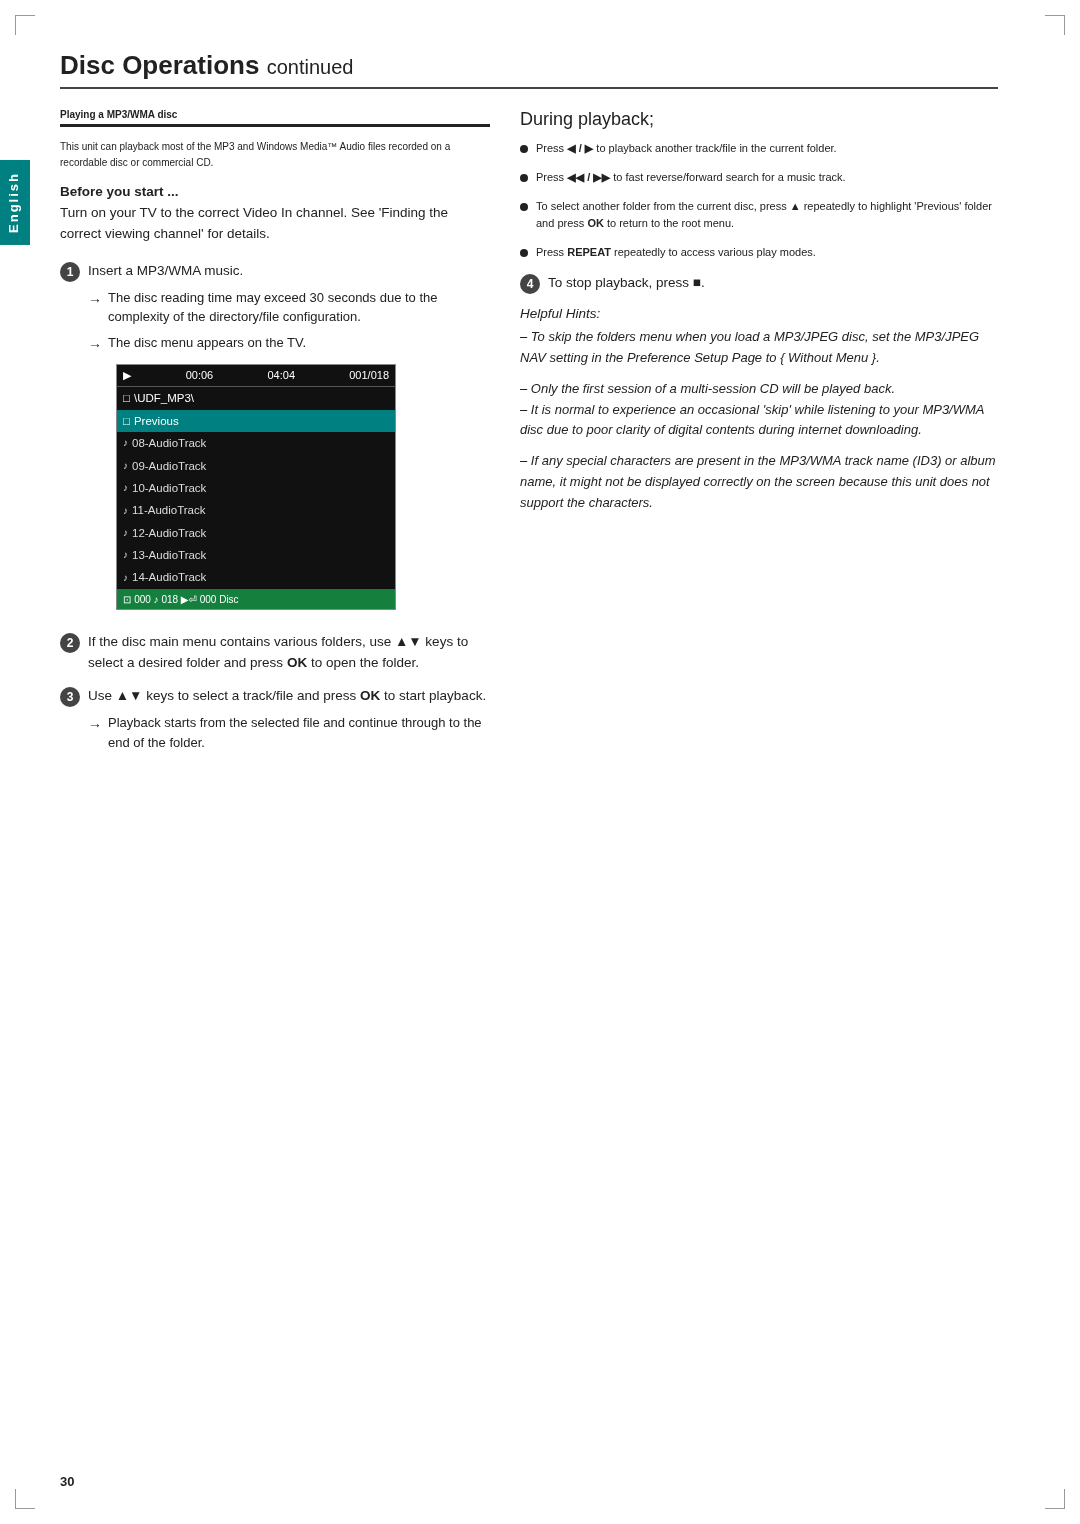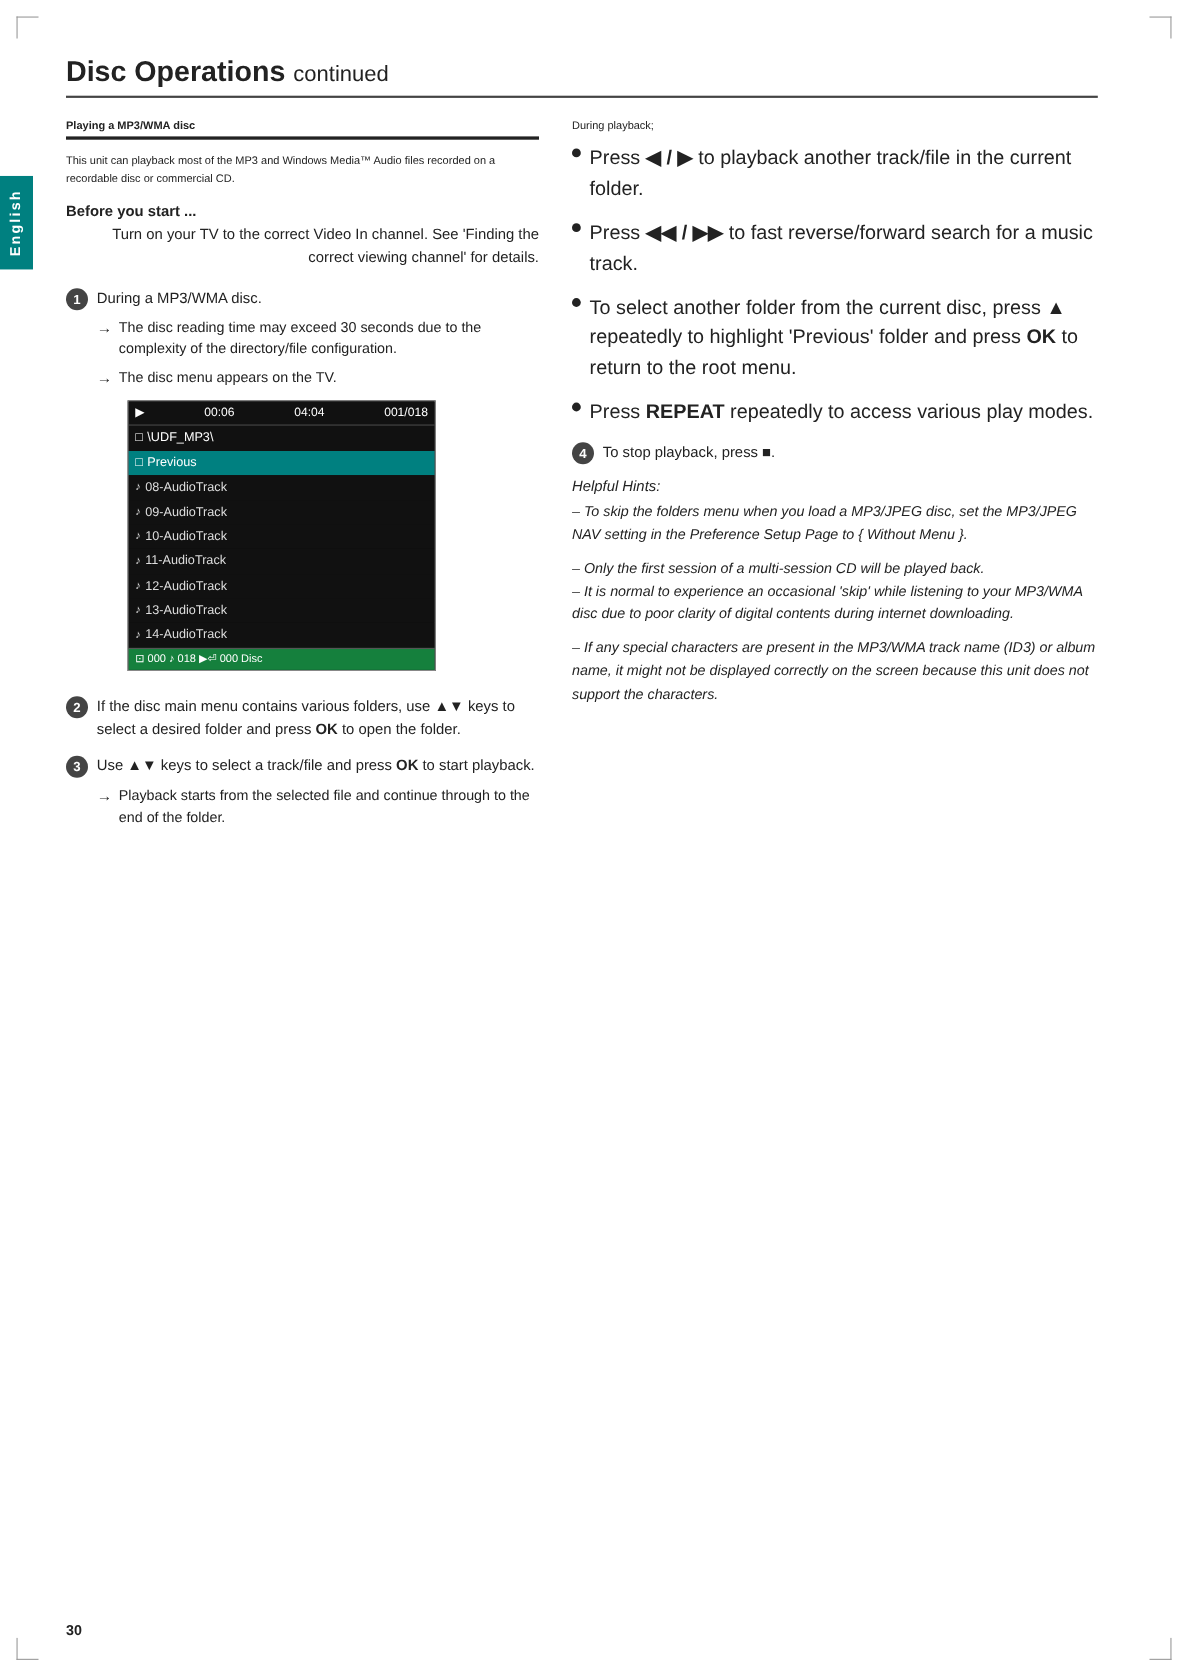--- a/index.html
+++ b/index.html
@@ -99,21 +99,20 @@
     .before-start {
       font-weight: bold;
       font-size: 13.5px;
       margin-bottom: 4px;
     }
 
     .before-start-text {
       font-size: 13.5px;
       line-height: 1.55;
       margin-bottom: 16px;
-      text-align: right;
     }
 
     
     .step {
       display: flex;
       gap: 8px;
       margin-bottom: 12px;
       align-items: flex-start;
     }
 
@@ -212,36 +211,36 @@
     .bullet-list {
       list-style: none;
       padding: 0;
       margin: 0;
     }
 
     .bullet-list li {
       display: flex;
       gap: 8px;
       margin-bottom: 12px;
-      font-size: 18px;
+      font-size: 11px;
       line-height: 1.55;
       align-items: flex-start;
     }
 
     .bullet-dot {
       width: 8px;
       height: 8px;
       background: #222;
       border-radius: 50%;
       flex-shrink: 0;
       margin-top: 5px;
     }
 
     .during-playback {
-      font-size: 10px;
+      font-size: 18px;
       margin-bottom: 10px;
     }
 
     strong { font-weight: bold; }
 
     
     .helpful-hints-title {
       font-style: italic;
       font-size: 13.5px;
       font-weight: normal;
@@ -288,21 +287,21 @@
       <div class="section-heading">Playing a MP3/WMA disc</div>
 
       <p class="intro-text">This unit can playback most of the MP3 and Windows Media™ Audio files recorded on a recordable disc or commercial CD.</p>
 
       <p class="before-start">Before you start ...</p>
       <p class="before-start-text">Turn on your TV to the correct Video In channel. See 'Finding the correct viewing channel' for details.</p>
 
       <div class="step">
         <div class="step-num">1</div>
         <div class="step-content">
-          <span>During a MP3/WMA disc.</span>
+          <span>Insert a MP3/WMA music.</span>
           <div class="arrow-note">
             <span class="arrow-sym">→</span>
             <span>The disc reading time may exceed 30 seconds due to the complexity of the directory/file configuration.</span>
           </div>
           <div class="arrow-note">
             <span class="arrow-sym">→</span>
             <span>The disc menu appears on the TV.</span>
           </div>
 
           

